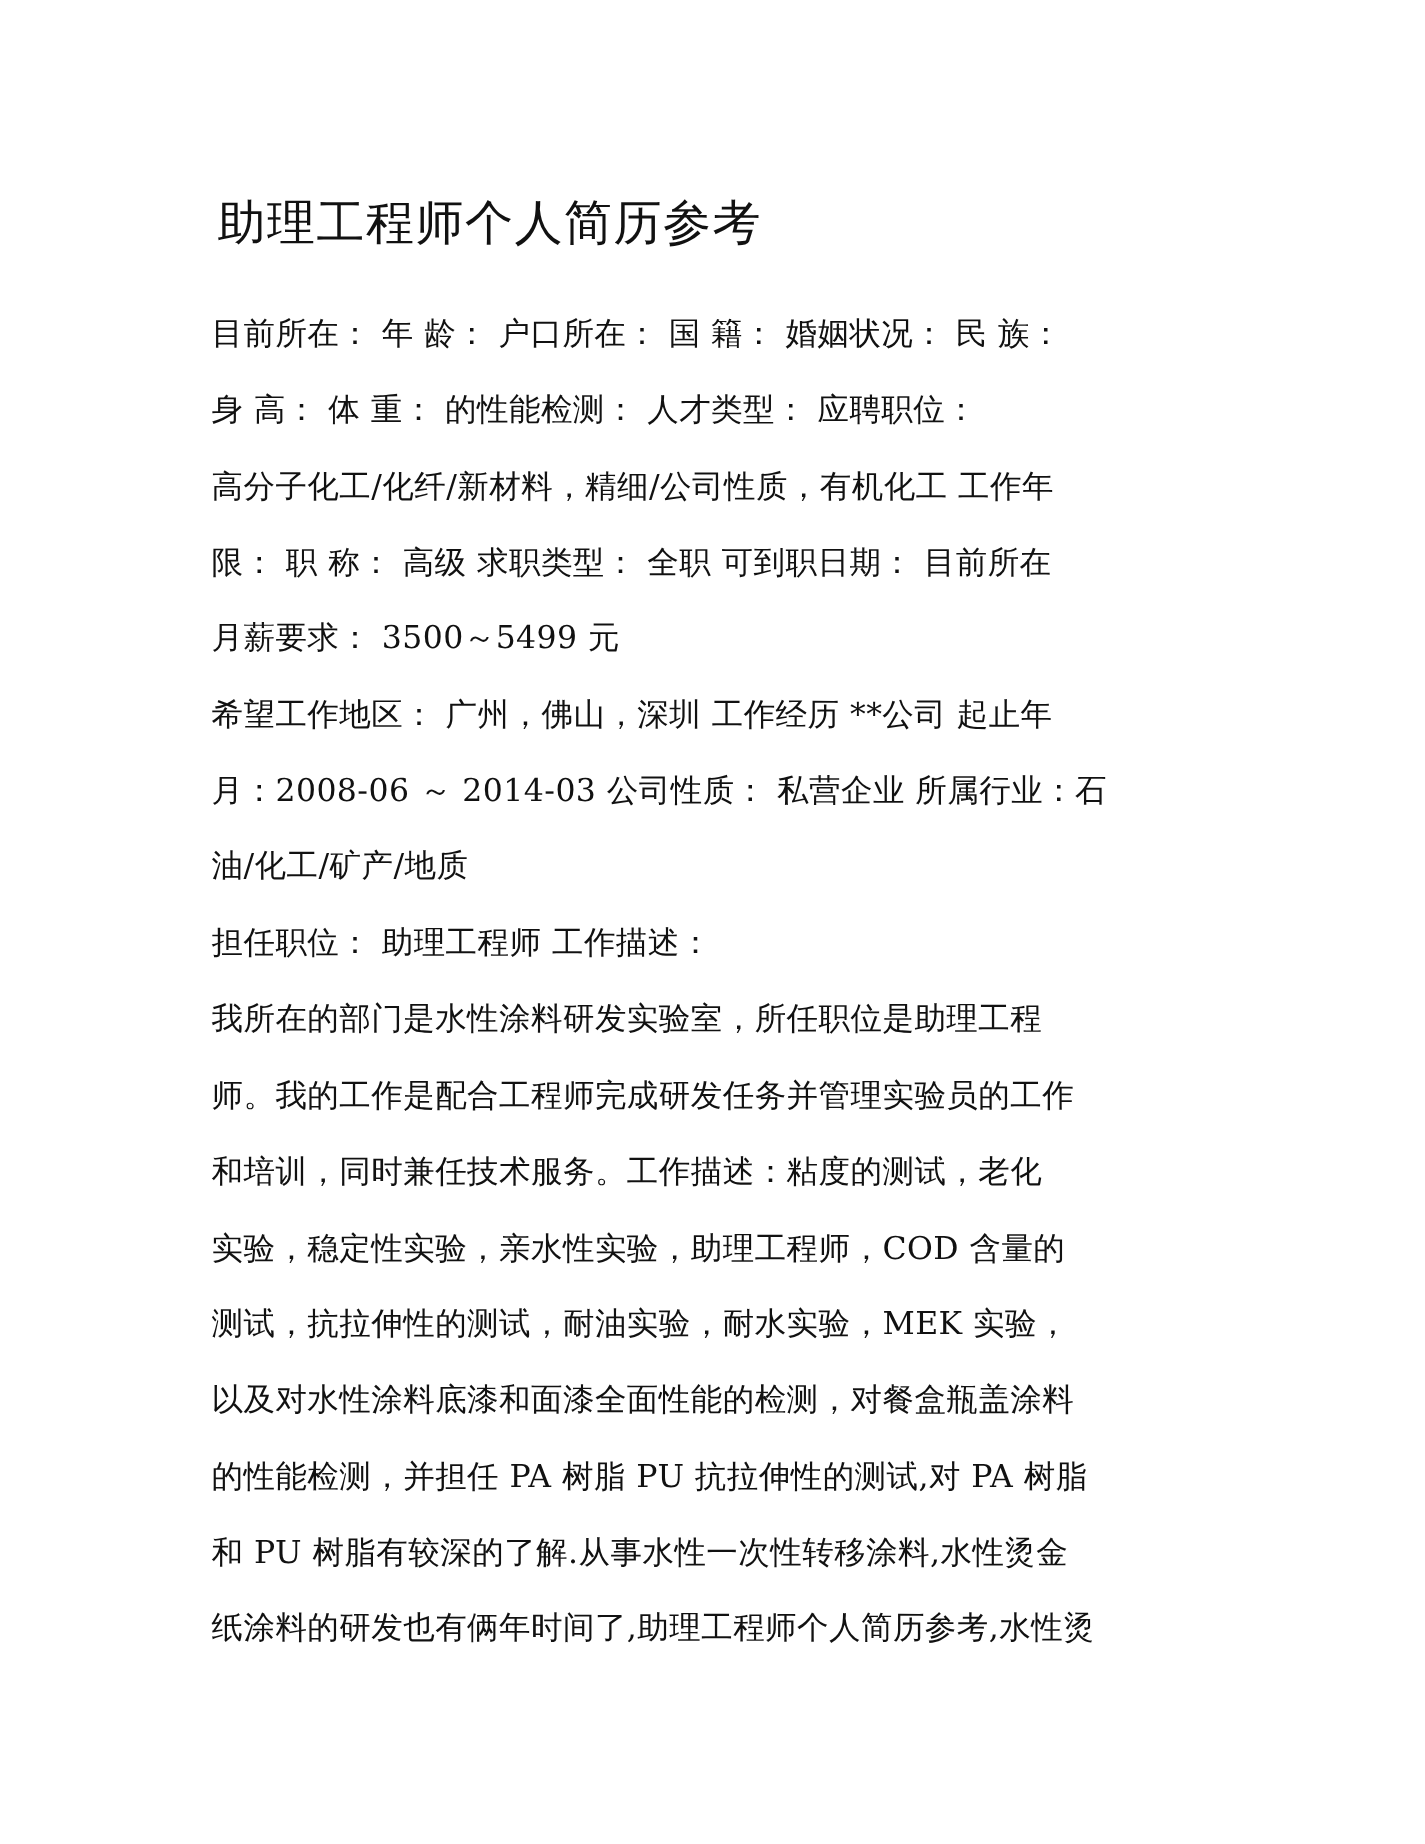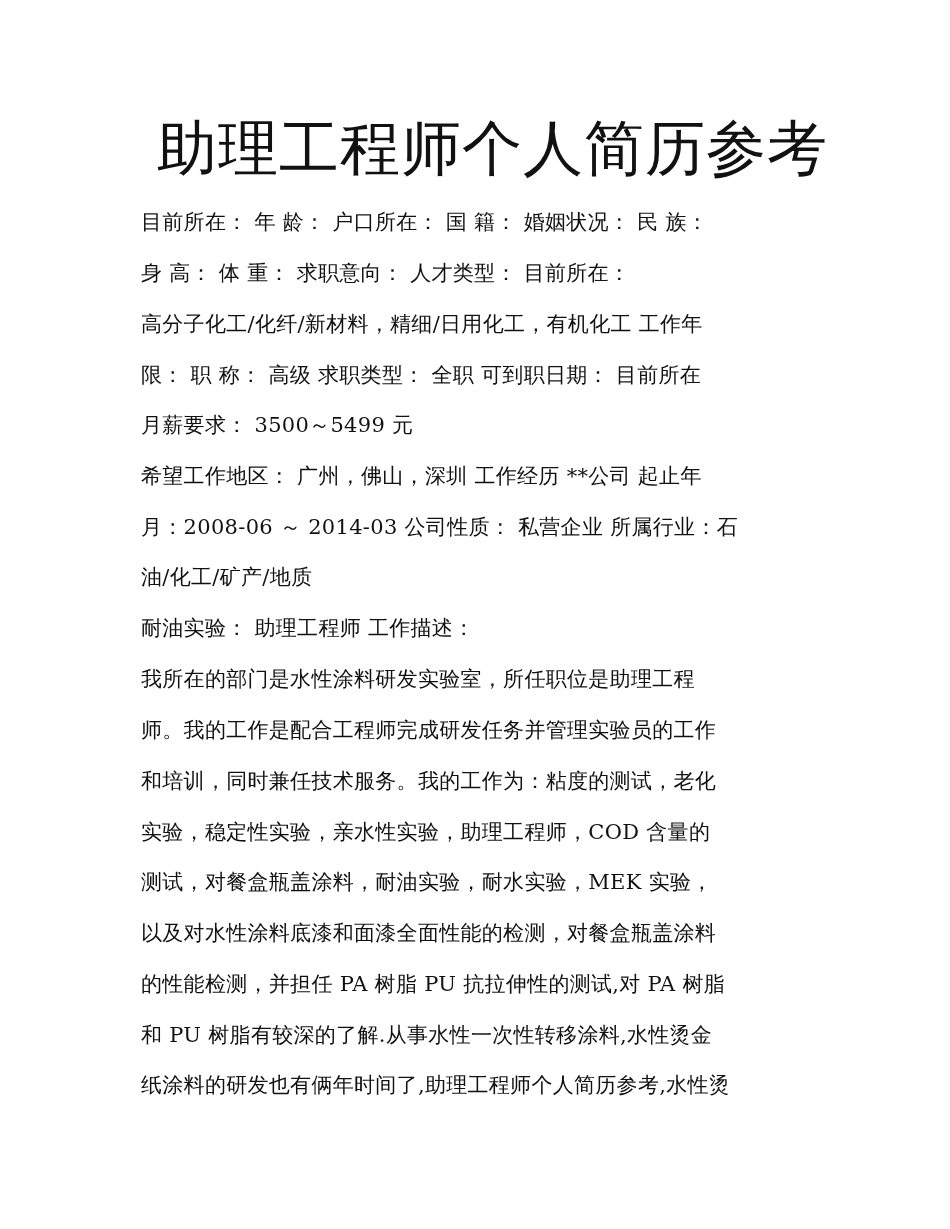--- a/index.html
+++ b/index.html
@@ -17,22 +17,22 @@
     }
     .page {
       position: absolute;
       left: 141px;
       top: 0;
       width: 680px;
     }
     .title {
       position: absolute;
       top: 118px;
-      left: 16px;
-      font-size: 60px;
+      left: 4px;
+      font-size: 32px;
       line-height: 60px;
       font-weight: normal;
       margin: 0;
       letter-spacing: 1px;
       white-space: nowrap;
     }
     .line {
       position: absolute;
       left: 0;
       font-size: 21px;
@@ -41,30 +41,30 @@
       letter-spacing: 0.3px;
     }
   </style>
 </head>
 <body>
 
 <div class="page">
   <h1 class="title">助理工程师个人简历参考</h1>
 
   <div class="line" style="top:207px">目前所在： 年 龄： 户口所在： 国 籍： 婚姻状况： 民 族：</div>
-  <div class="line" style="top:258px">身 高： 体 重： 求职意向： 人才类型： 目前所在：</div>
-  <div class="line" style="top:309px">高分子化工/化纤/新材料，精细/日用化工，有机化工 工作年</div>
+  <div class="line" style="top:258px">身 高： 体 重： 的性能检测： 人才类型： 应聘职位：</div>
+  <div class="line" style="top:309px">高分子化工/化纤/新材料，精细/公司性质，有机化工 工作年</div>
   <div class="line" style="top:360px">限： 职 称： 高级 求职类型： 全职 可到职日期： 目前所在</div>
   <div class="line" style="top:410px">月薪要求： 3500～5499 元</div>
   <div class="line" style="top:461px">希望工作地区： 广州，佛山，深圳 工作经历 **公司 起止年</div>
   <div class="line" style="top:512px">月：2008-06 ～ 2014-03 公司性质： 私营企业 所属行业：石</div>
   <div class="line" style="top:562px">油/化工/矿产/地质</div>
-  <div class="line" style="top:613px">耐油实验： 助理工程师 工作描述：</div>
+  <div class="line" style="top:613px">担任职位： 助理工程师 工作描述：</div>
   <div class="line" style="top:664px">我所在的部门是水性涂料研发实验室，所任职位是助理工程</div>
   <div class="line" style="top:715px">师。我的工作是配合工程师完成研发任务并管理实验员的工作</div>
-  <div class="line" style="top:766px">和培训，同时兼任技术服务。我的工作为：粘度的测试，老化</div>
+  <div class="line" style="top:766px">和培训，同时兼任技术服务。工作描述：粘度的测试，老化</div>
   <div class="line" style="top:817px">实验，稳定性实验，亲水性实验，助理工程师，COD 含量的</div>
-  <div class="line" style="top:867px">测试，对餐盒瓶盖涂料，耐油实验，耐水实验，MEK 实验，</div>
+  <div class="line" style="top:867px">测试，抗拉伸性的测试，耐油实验，耐水实验，MEK 实验，</div>
   <div class="line" style="top:918px">以及对水性涂料底漆和面漆全面性能的检测，对餐盒瓶盖涂料</div>
   <div class="line" style="top:969px">的性能检测，并担任 PA 树脂 PU 抗拉伸性的测试,对 PA 树脂</div>
   <div class="line" style="top:1020px">和 PU 树脂有较深的了解.从事水性一次性转移涂料,水性烫金</div>
   <div class="line" style="top:1070px">纸涂料的研发也有俩年时间了,助理工程师个人简历参考,水性烫</div>
 </div>
 
 </body></html>

